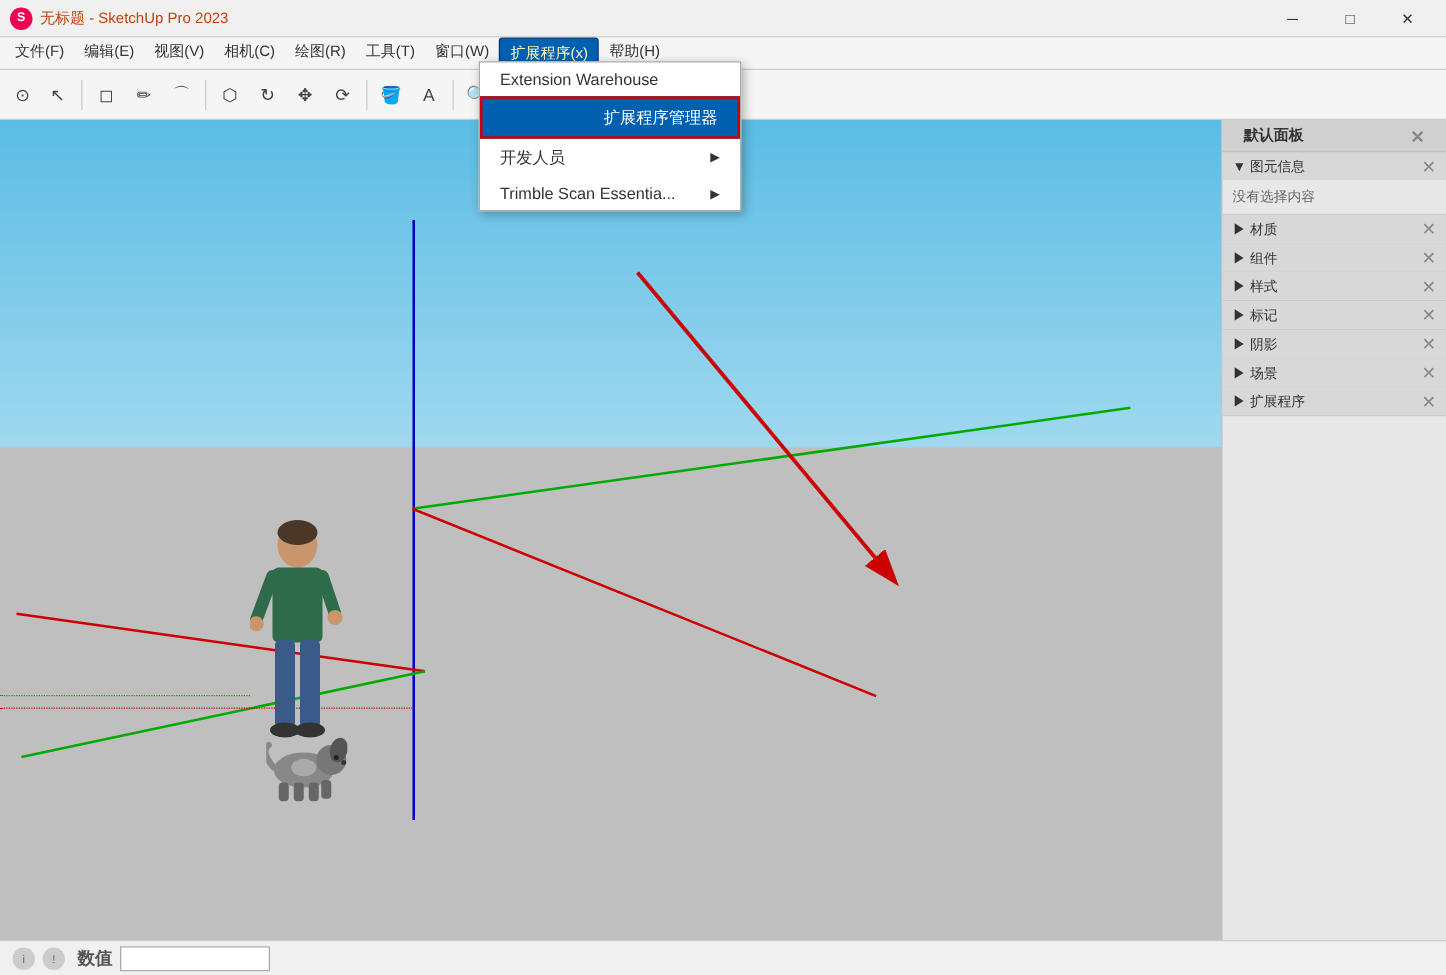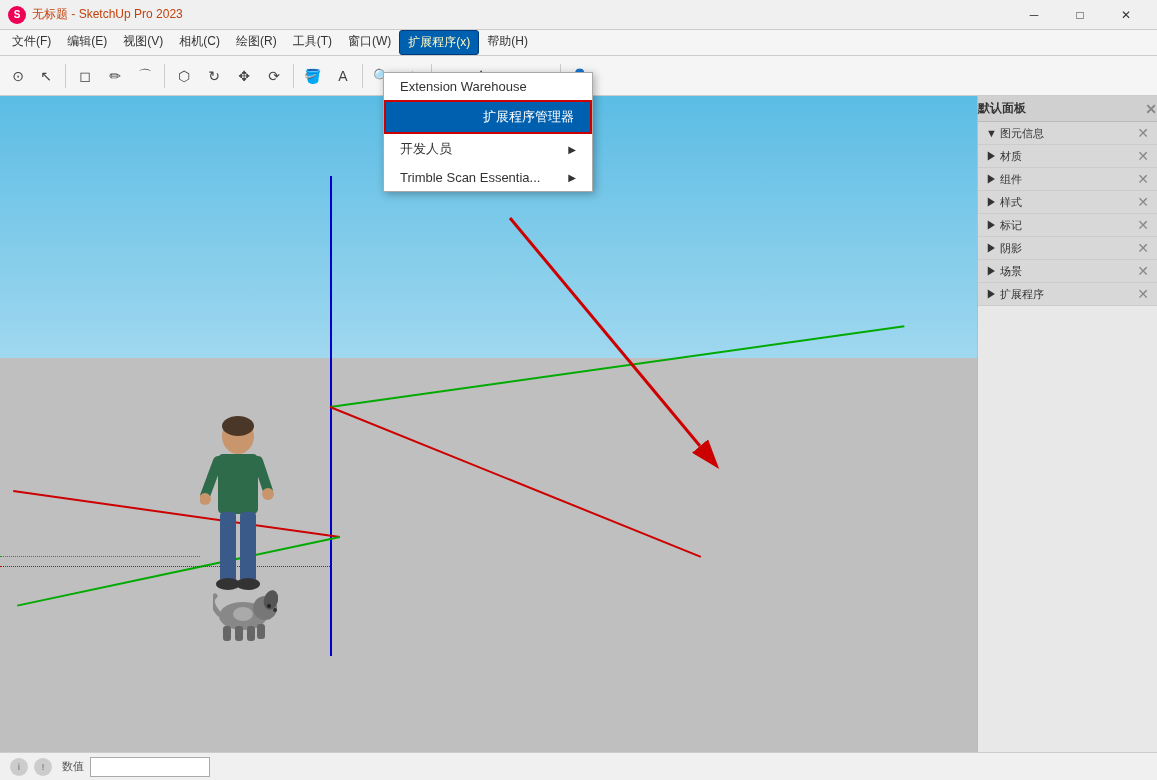--- a/index.html
+++ b/index.html
@@ -160,21 +160,21 @@
     
     #rightpanel {
       width: 180px;
       background: #e8e8e8;
       border-left: 1px solid #bbb;
       display: flex;
       flex-direction: column;
     }
     .panel-header {
       background: #d0d0d0;
-      padding: 4px 0;
+      padding: 4px 17px;
       font-size: 12px;
       font-weight: bold;
       color: #333;
       border-bottom: 1px solid #bbb;
       display: flex;
       justify-content: space-between;
       align-items: center;
     }
     .panel-header-x {
       cursor: pointer; color: #888;
@@ -197,21 +197,21 @@
     .panel-no-selection {
       padding: 6px 8px;
       font-size: 11px;
       color: #666;
     }
 
     
     #dropdown-menu {
       position: absolute;
       left: 383px;
-      top: 72px;
+      top: 49px;
       width: 210px;
       background: white;
       border: 1px solid #aaa;
       box-shadow: 2px 2px 8px rgba(0,0,0,0.3);
       z-index: 1000;
       font-size: 13px;
     }
     .dropdown-item {
       padding: 6px 16px;
       color: #333;
@@ -245,21 +245,21 @@
       padding: 0 10px;
       font-size: 11px;
       color: #333;
       position: absolute;
       bottom: 0; left: 0; right: 0;
     }
     .status-icons { display: flex; gap: 6px; margin-right: 10px; }
     .status-icon { width: 18px; height: 18px; background: #ccc; border-radius: 50%; display: flex; align-items: center; justify-content: center; font-size: 9px; color: #666; }
     .status-text { flex: 1; }
     .status-value { display: flex; align-items: center; gap: 6px; }
-    .status-value-label { font-size: 11px; color: #555; }
+    .status-value-label { font-size: 14px; color: #555; font-weight: bold; }
     .status-value-input { width: 120px; height: 20px; border: 1px solid #aaa; padding: 0 4px; font-size: 11px; background: white; }
   </style>
 </head>
 <body>
 
 <div id="titlebar">
   <div class="app-icon">S</div>
   <span class="title-text">无标题 - SketchUp Pro 2023</span>
   <div class="win-controls">
     <button class="win-btn">─</button>
@@ -385,20 +385,21 @@
     <div class="panel-header">
       <span>默认面板</span>
       <span class="panel-header-x">✕</span>
     </div>
 
     <div class="panel-section">
       <div class="panel-section-header">
         <span>▼ 图元信息</span>
         <span class="panel-header-x">✕</span>
       </div>
+      <div class="panel-no-selection">没有选择内容</div>
     </div>
 
     <div class="panel-section">
       <div class="panel-section-header">
         <span>▶ 材质</span>
         <span class="panel-header-x">✕</span>
       </div>
     </div>
     <div class="panel-section">
       <div class="panel-section-header">

